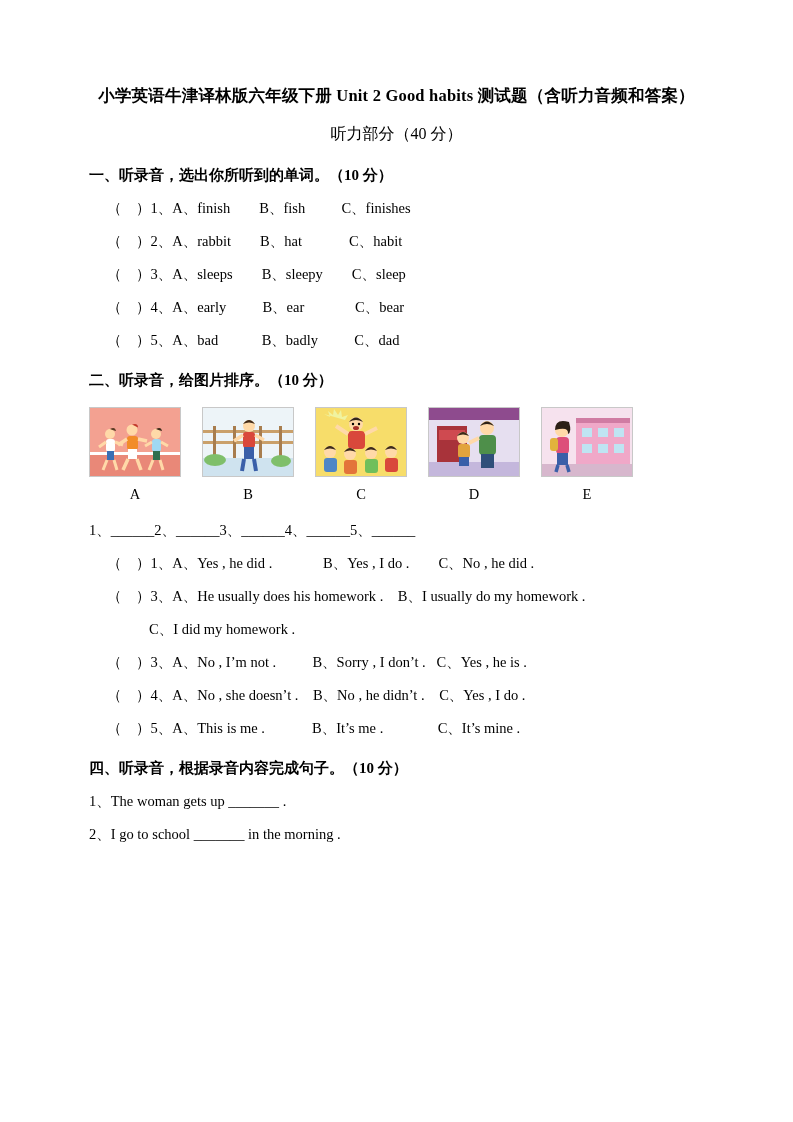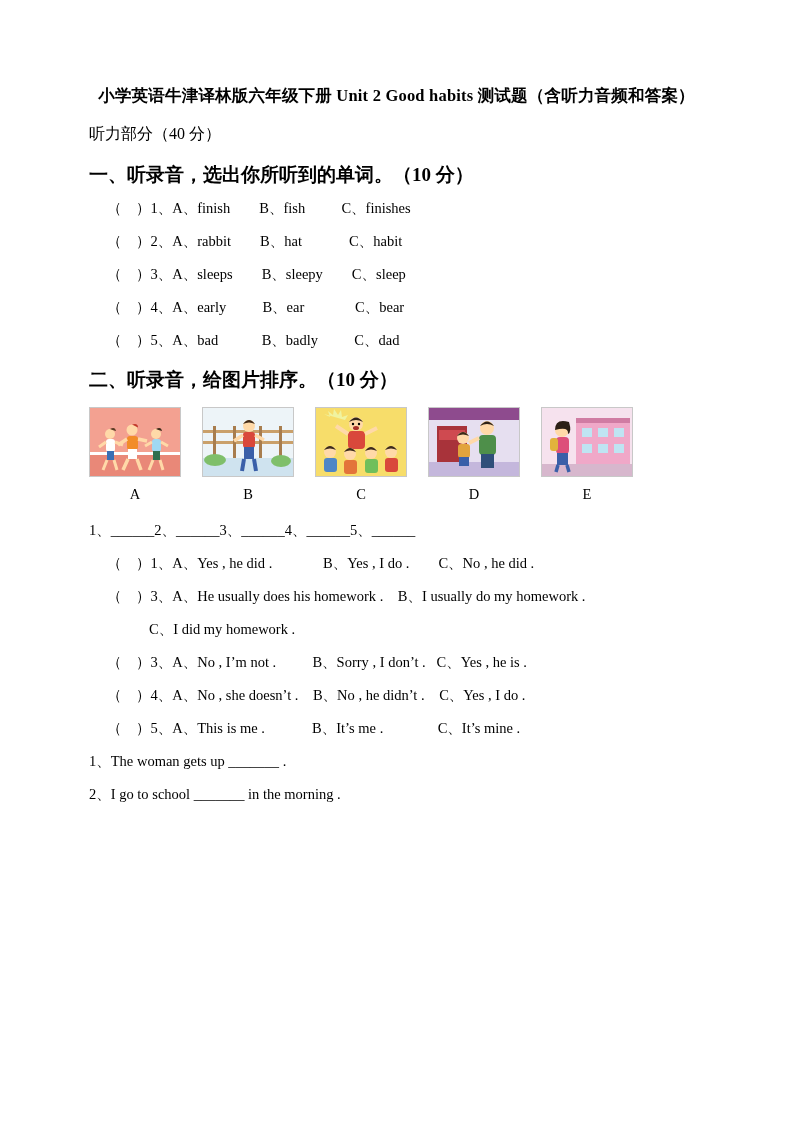--- a/index.html
+++ b/index.html
@@ -30,26 +30,26 @@
   }
   .title {
     font-size: 16.5px;
     font-weight: bold;
     text-align: center;
     line-height: 36px;
     letter-spacing: 0.2px;
   }
   .subtitle {
     font-size: 16px;
-    text-align: left;
+    text-align: center;
     line-height: 36px;
     margin-top: 2px;
   }
   .section-head {
-    font-size: 19px;
+    font-size: 15px;
     font-weight: bold;
     line-height: 34px;
     margin-top: 6px;
   }
   .q-line {
     font-size: 14.5px;
     line-height: 33px;
     white-space: pre;
   }
   .q-indent {
@@ -279,17 +279,18 @@
 
     <div class="fill-line">1、______2、______3、______4、______5、______</div>
 
     <div class="q-line q-indent">（    ）1、A、Yes , he did .              B、Yes , I do .        C、No , he did .</div>
     <div class="q-line q-indent">（    ）3、A、He usually does his homework .    B、I usually do my homework .</div>
     <div class="q-line q-indent2">C、I did my homework .</div>
     <div class="q-line q-indent">（    ）3、A、No , I’m not .          B、Sorry , I don’t .   C、Yes , he is .</div>
     <div class="q-line q-indent">（    ）4、A、No , she doesn’t .    B、No , he didn’t .    C、Yes , I do .</div>
     <div class="q-line q-indent">（    ）5、A、This is me .             B、It’s me .               C、It’s mine .</div>
 
+    <div class="section-head">四、听录音，根据录音内容完成句子。（10 分）</div>
     <div class="q-line">1、The woman gets up _______ .</div>
     <div class="q-line">2、I go to school _______ in the morning .</div>
 
   </div>
 </div>
 
 </body></html>

